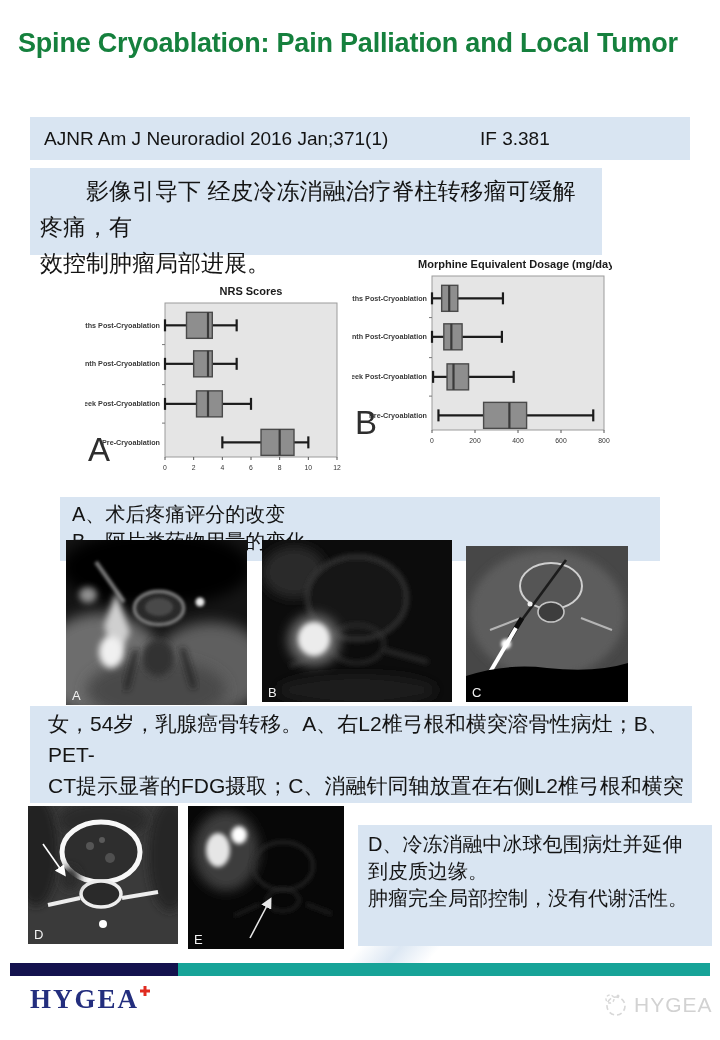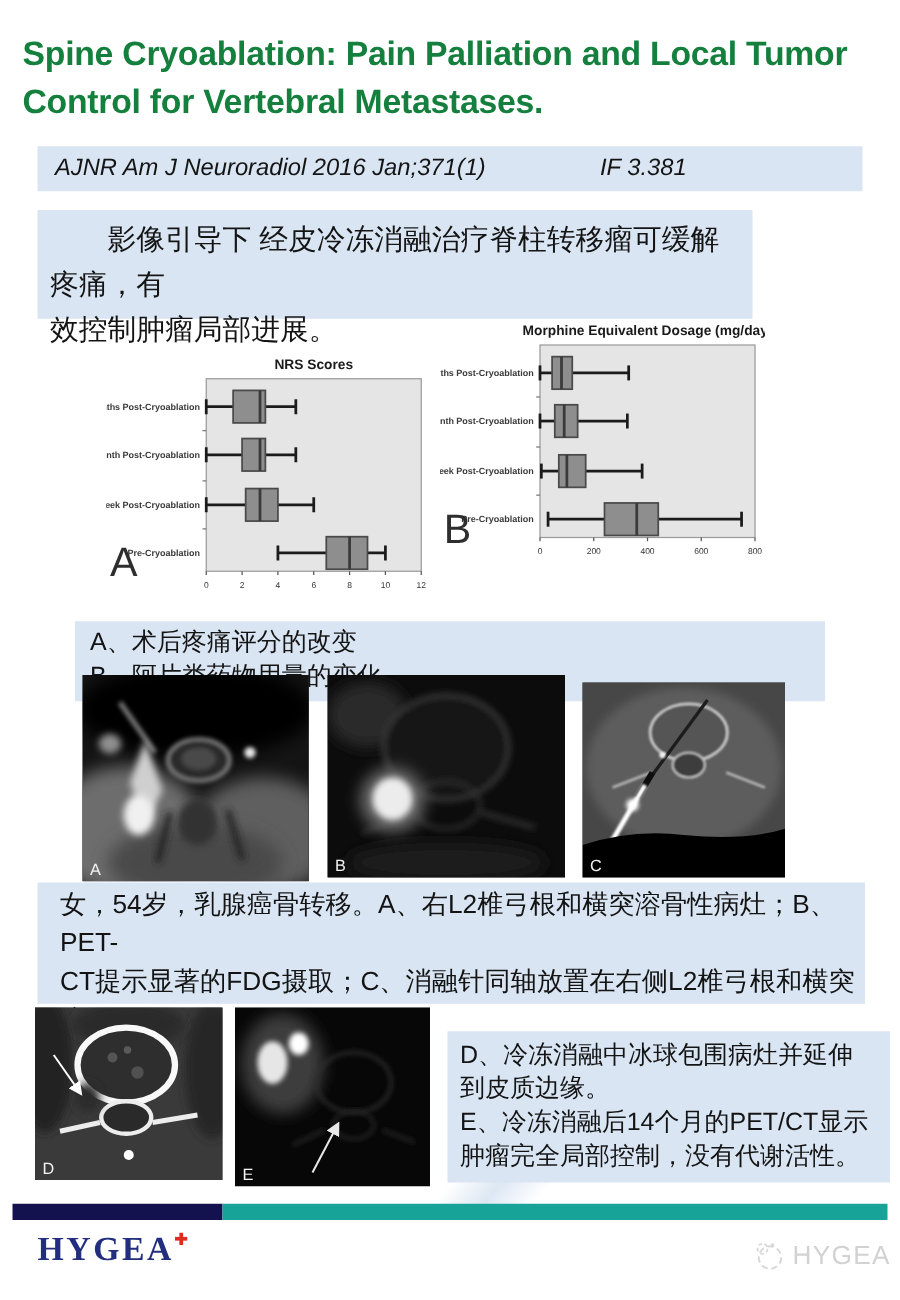--- a/index.html
+++ b/index.html
@@ -8,22 +8,22 @@
     font-family:"Liberation Sans", sans-serif;overflow:hidden;
   }
   .abs{position:absolute;}
   .title{
     left:18px;top:24px;width:692px;
     font-size:27px;font-weight:700;line-height:38px;color:#15803d;
     letter-spacing:-0.2px;
   }
   .bluebox{background:#d9e5f2;color:#141414;}
   .citation{
-    left:30px;top:117px;width:660px;height:36px;
-    font-size:19px;display:flex;align-items:center;font-style:italic;
+    left:30px;top:117px;width:660px;height:43px;
+    font-size:19px;display:flex;align-items:center;
   }
   .citation .journal{margin-left:14px;}
   .citation .if{position:absolute;left:450px;}
   .summary{
     left:30px;top:168px;width:572px;height:82px;
     font-size:23px;line-height:36px;padding-top:5px;
   }
   .summary .l1{text-indent:2em;padding-left:10px;padding-right:8px;}
   .summary .l2{padding-left:10px;}
   .chart{width:260px;height:200px;}
@@ -69,21 +69,20 @@
   .watermark{
     left:602px;top:992px;display:flex;align-items:center;gap:6px;
     color:#d2d2d2;font-size:21px;letter-spacing:1px;
   }
 </style>
 </head>
 <body>
 
 <div class="abs title">
   <div>Spine Cryoablation: Pain Palliation and Local Tumor</div>
-  <div>Control for Vertebral Metastases.</div>
 </div>
 
 <div class="abs bluebox citation">
   <span class="journal">AJNR Am J Neuroradiol 2016 Jan;371(1)</span>
   <span class="if">IF 3.381</span>
 </div>
 
 <div class="abs bluebox summary">
   <div class="l1">影像引导下 经皮冷冻消融治疗脊柱转移瘤可缓解疼痛，有</div>
   <div class="l2">效控制肿瘤局部进展。</div>
@@ -340,21 +339,20 @@
     <line x1="72" y1="98" x2="46" y2="110" stroke="#242424" stroke-width="3" filter="url(#bE1)"></line>
     <line x1="118" y1="98" x2="144" y2="108" stroke="#242424" stroke-width="3" filter="url(#bE1)"></line>
     <line x1="62" y1="132" x2="82" y2="94" stroke="#e8e8e8" stroke-width="1.6" marker-end="url(#arrE)"></line>
   </svg>
   <span class="img-letter">E</span>
 </div>
 
 <div class="abs bluebox cap3">
   <div>D、冷冻消融中冰球包围病灶并延伸</div>
   <div>到皮质边缘。</div>
-  <div>E、冷冻消融后14个月的PET/CT显示</div>
   <div>肿瘤完全局部控制，没有代谢活性。</div>
 </div>
 
 <div class="abs deco-streak"></div>
 <div class="abs footer-bar-navy"></div>
 <div class="abs footer-bar-teal"></div>
 
 <div class="abs logo">
   <span>HYGEA</span><span class="cross"><svg width="10" height="10" viewBox="0 0 10 10">
         <rect x="3.5" y="0" width="3" height="10" fill="#e02b20"></rect>

